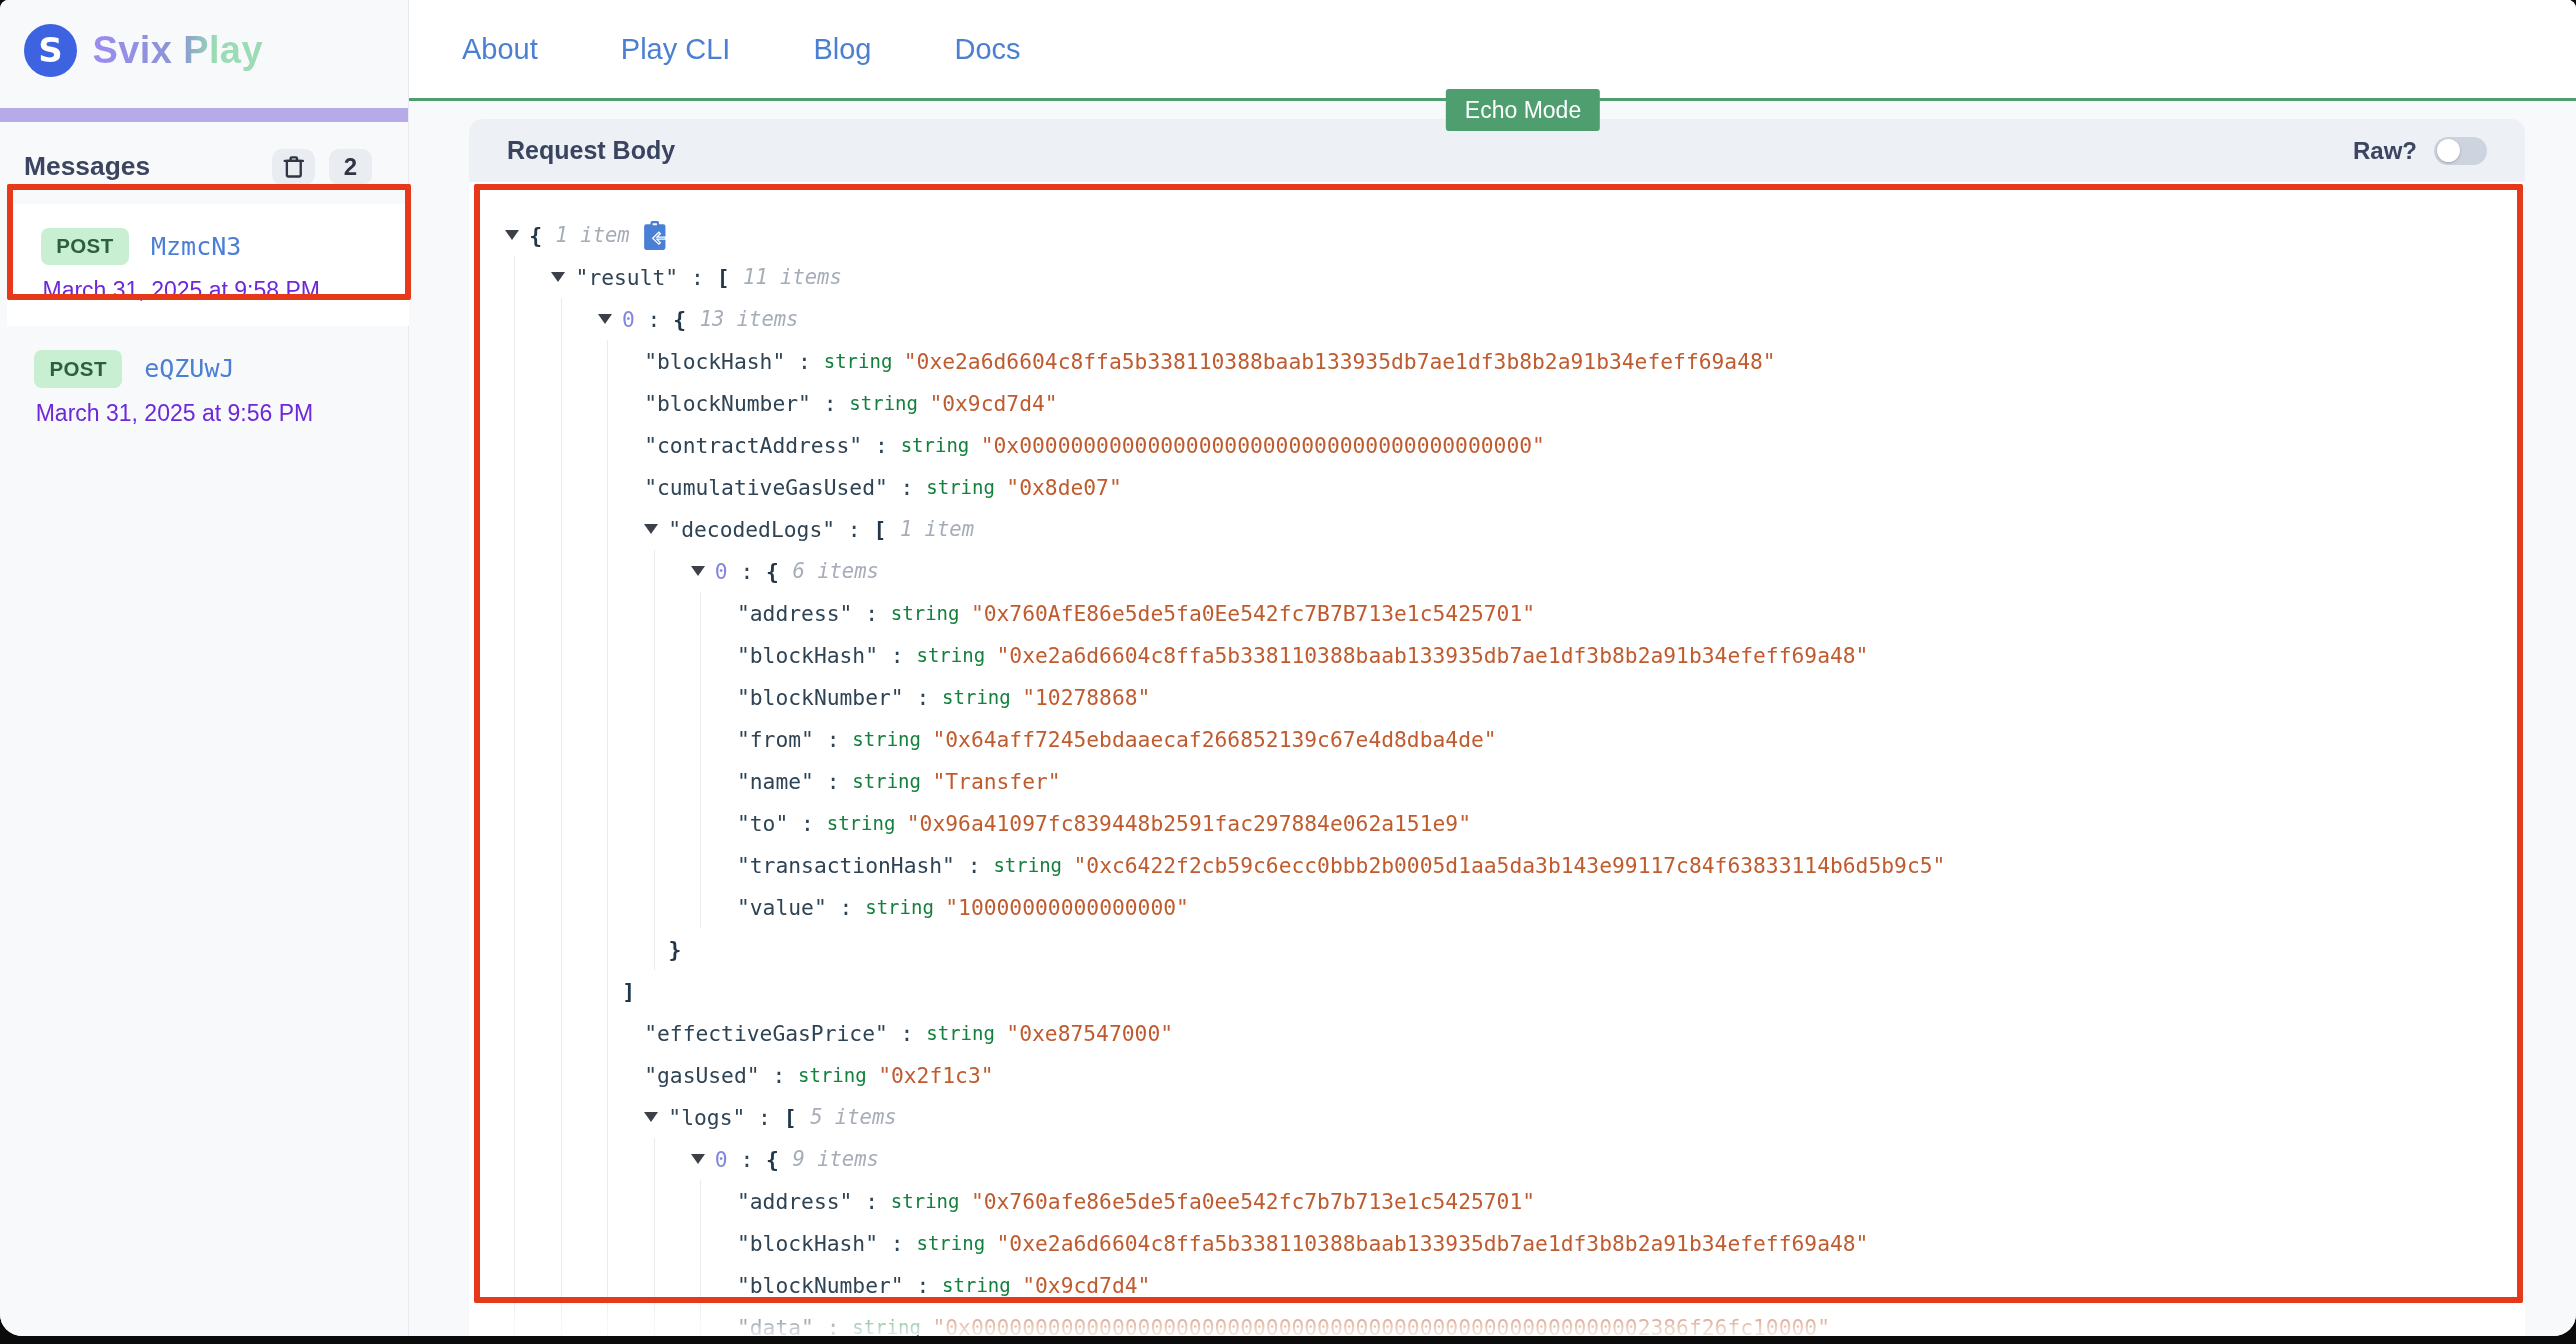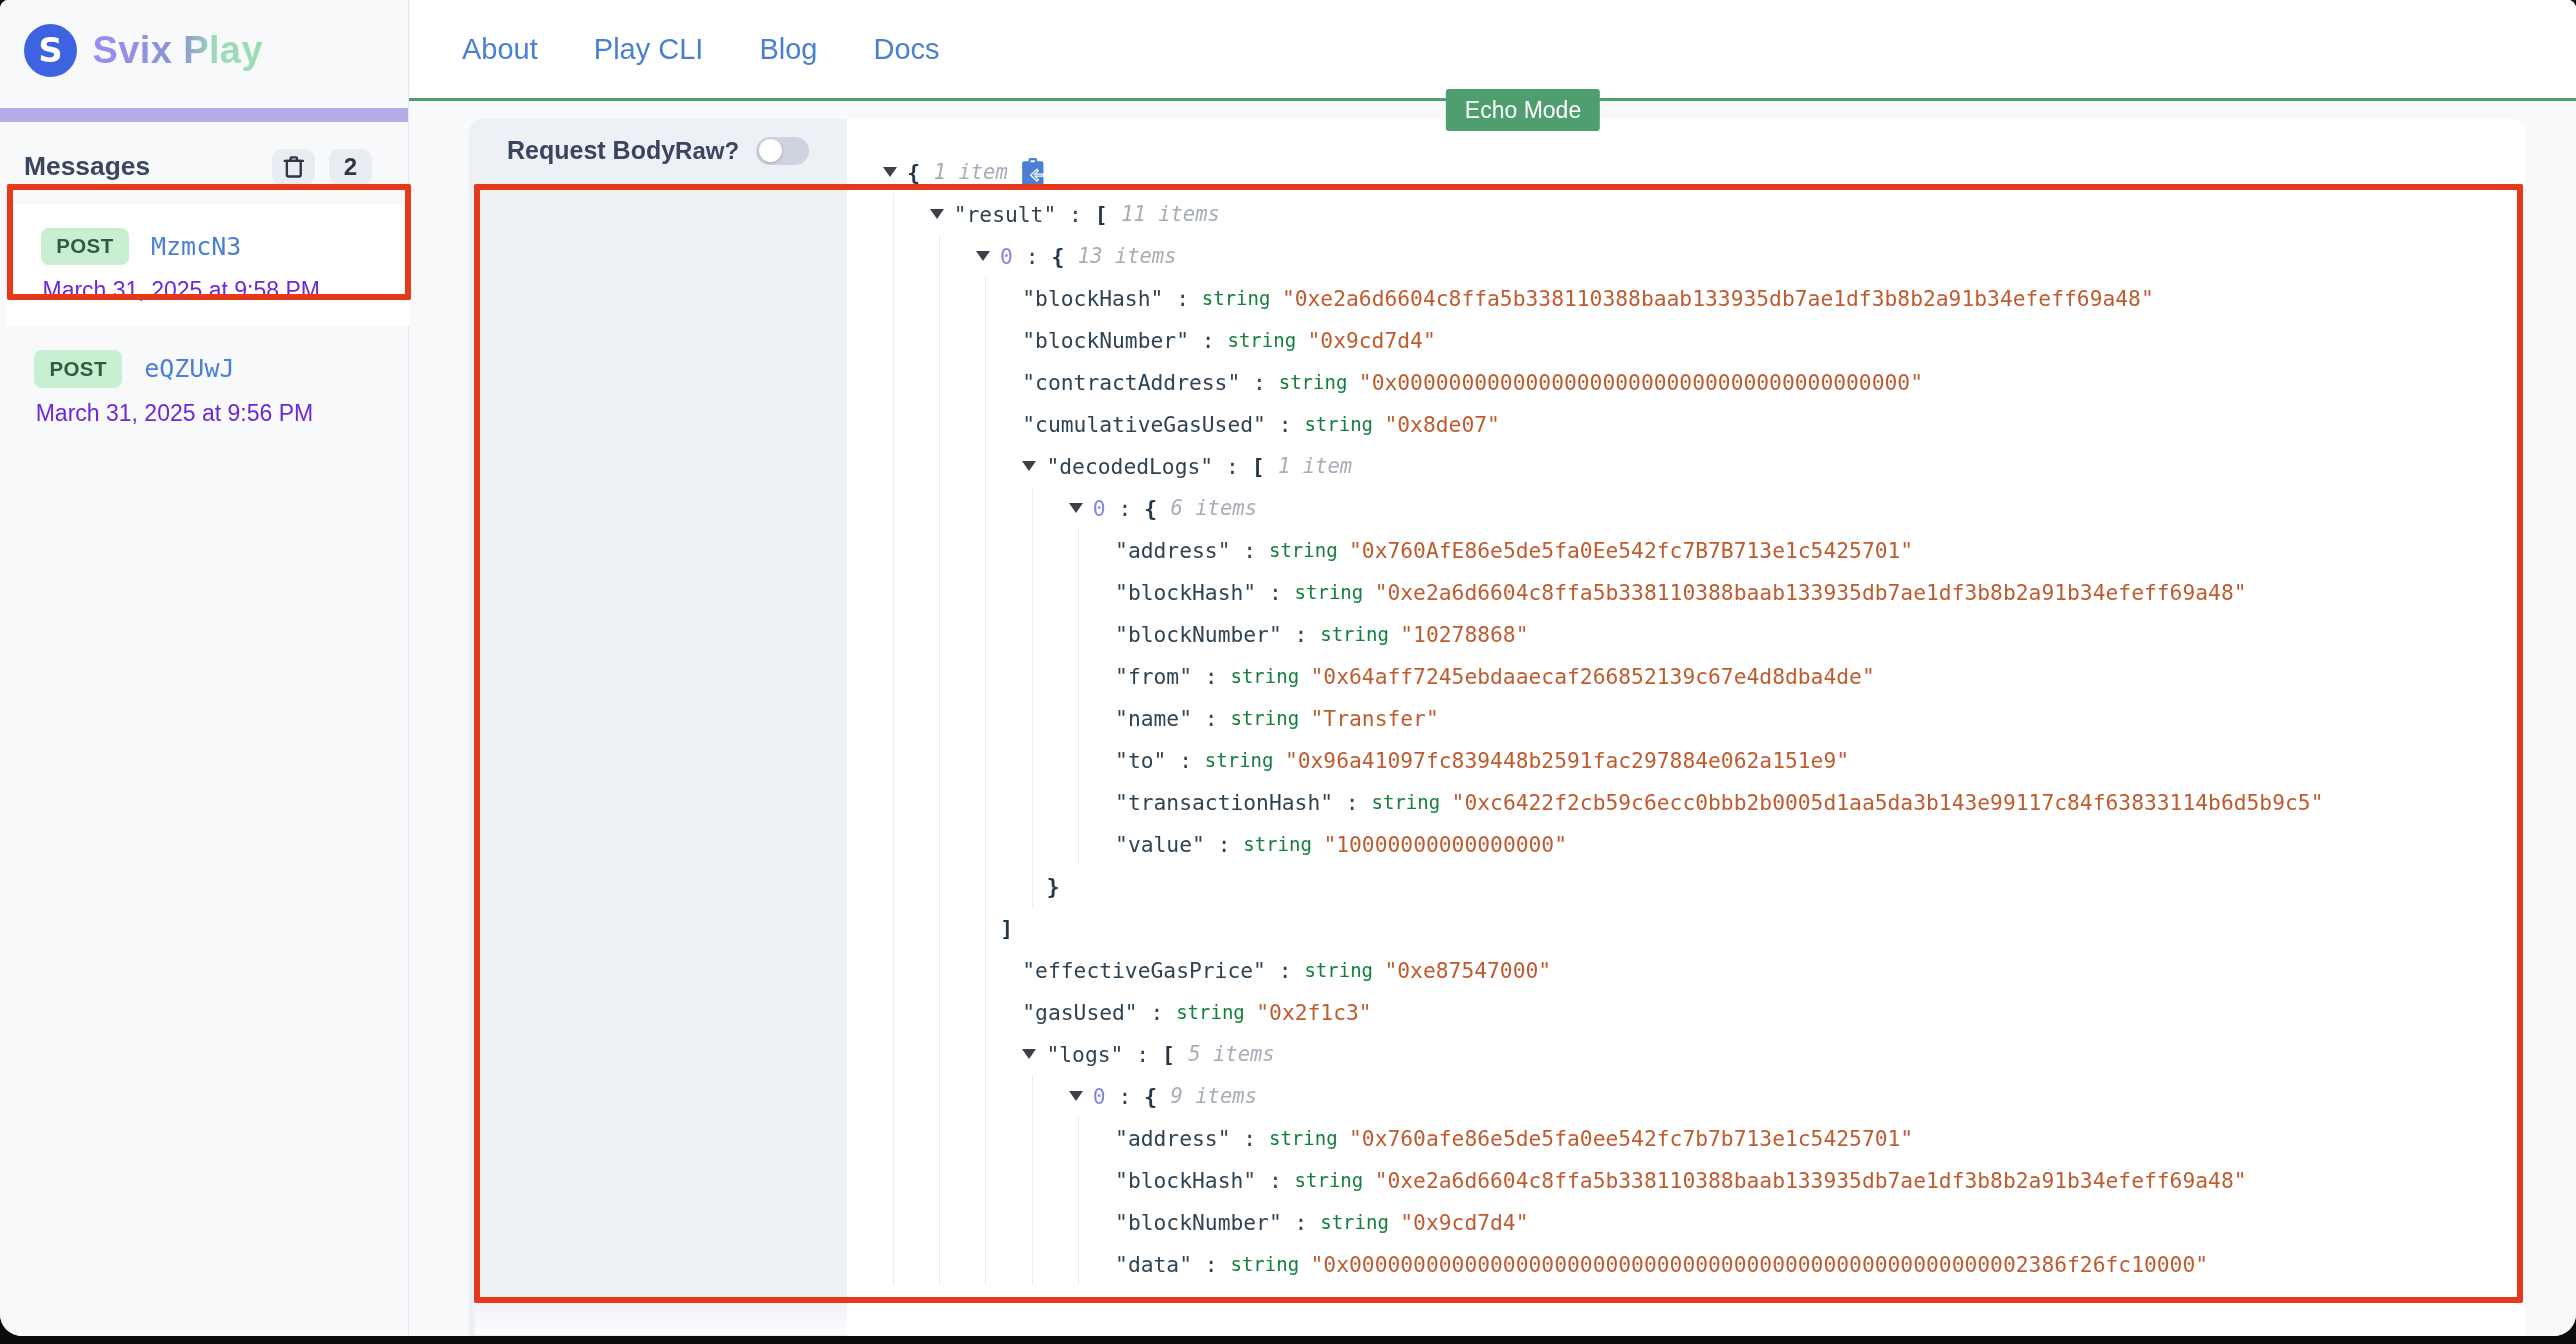--- a/index.html
+++ b/index.html
@@ -38,28 +38,28 @@
 
   
   .main { position:relative; flex:1; background:#f8f9fb; height:100%; }
   .topbar { height:101px; background:#fff; border-bottom:3.4px solid #4f9e70;
     display:flex; align-items:center; justify-content:space-between; padding:0 53px; }
   .listening { display:flex; flex-direction:column; gap:6.8px; padding-top:5.1px; }
   .listening-label { font-size:17px; font-weight:600; color:#82b7ea; letter-spacing:0.9px; }
   .listening-url-row { display:flex; align-items:center; gap:13.6px; }
   .listening-url { font-family:"DejaVu Sans Mono", monospace; font-size:25.6px; color:#4a8ed8; cursor:pointer; }
   .refresh { font-size:31px; color:#4a8ed8; line-height:1; cursor:pointer; font-family:"DejaVu Sans", sans-serif; }
-  .nav { display:flex; gap:56px; }
+  .nav { display:flex; gap:83px; }
   .nav a { font-size:29px; color:#4a7fd2; text-decoration:none; cursor:pointer; }
 
   .echo-badge { position:absolute; left:1114px; top:89px; transform:translateX(-50%);
     background:#4f9e70; color:#fff; font-size:23px; padding:7.7px 19px; border-radius:3px; z-index:10; }
 
   .panel { margin:18px 51px 0 60px; background:#edf0f5; border-radius:13.6px 13.6px 0 0;
-    height:calc(100% - 119px); overflow:hidden; display:flex; flex-direction:row; }
+    height:calc(100% - 119px); overflow:hidden; display:flex; flex-direction:column; }
   .panel-header { height:63px; display:flex; align-items:center; padding:0 38px; flex:0 0 auto; }
   .panel-title { font-size:25px; font-weight:600; color:#3a4460; flex:1; }
   .raw-label { font-size:24px; font-weight:600; color:#3c4660; margin-right:17px; }
   .toggle { width:53px; height:28px; background:#cdd4df; border-radius:14.5px; position:relative; cursor:pointer; }
   .toggle-knob { position:absolute; left:2.6px; top:2.6px; width:23px; height:23px; background:#fff;
     border-radius:50%; box-shadow:0 0.9px 2.6px rgba(0,0,0,0.25); }
   .panel-body { background:#fff; flex:1; overflow:hidden; position:relative; }
 
   
   .json-tree { padding:32px 0 0 36px; font-family:"DejaVu Sans Mono", monospace; font-size:21.3px; color:#2e4354; }

